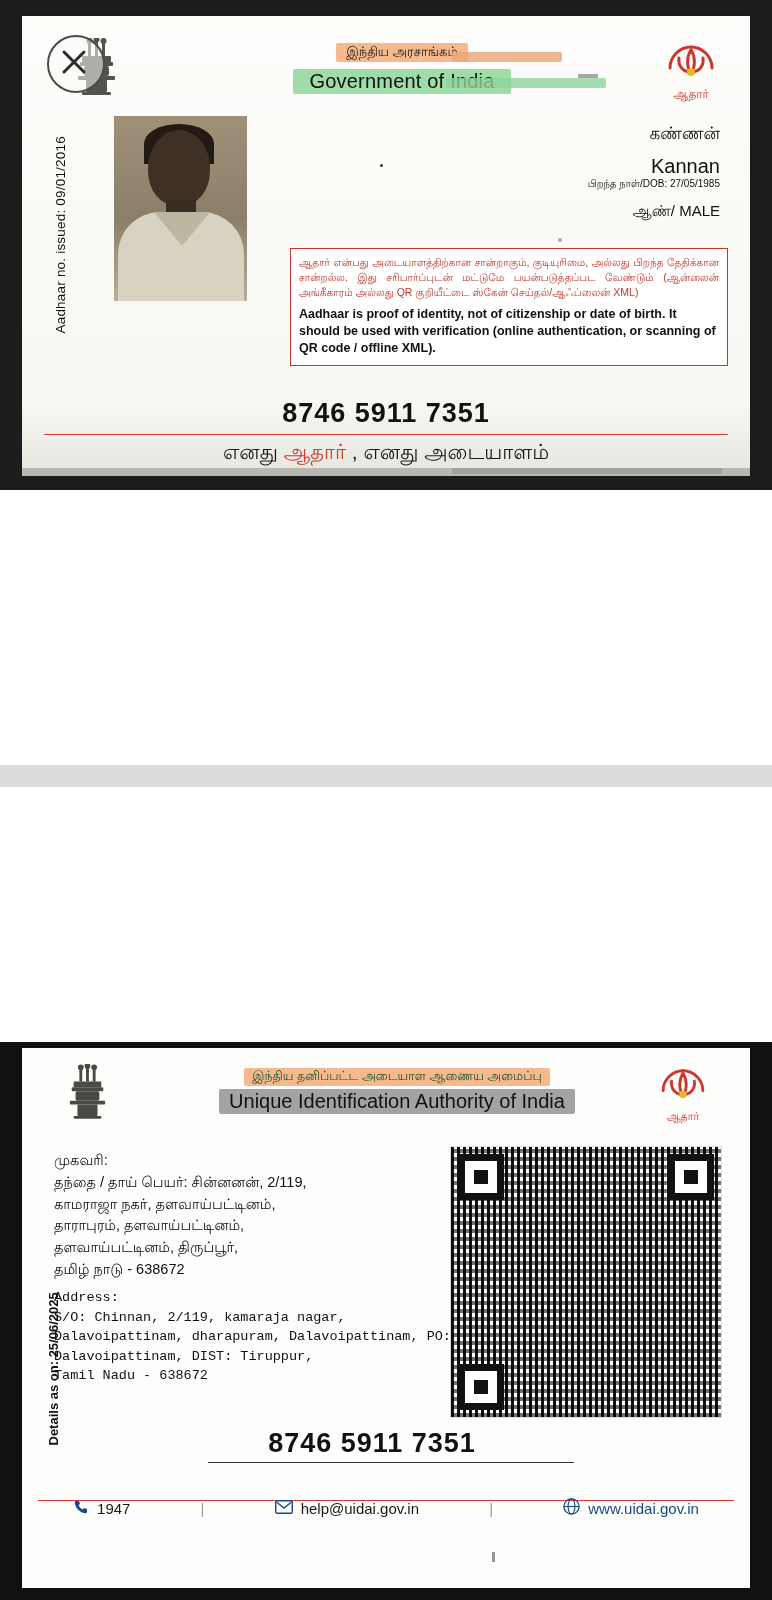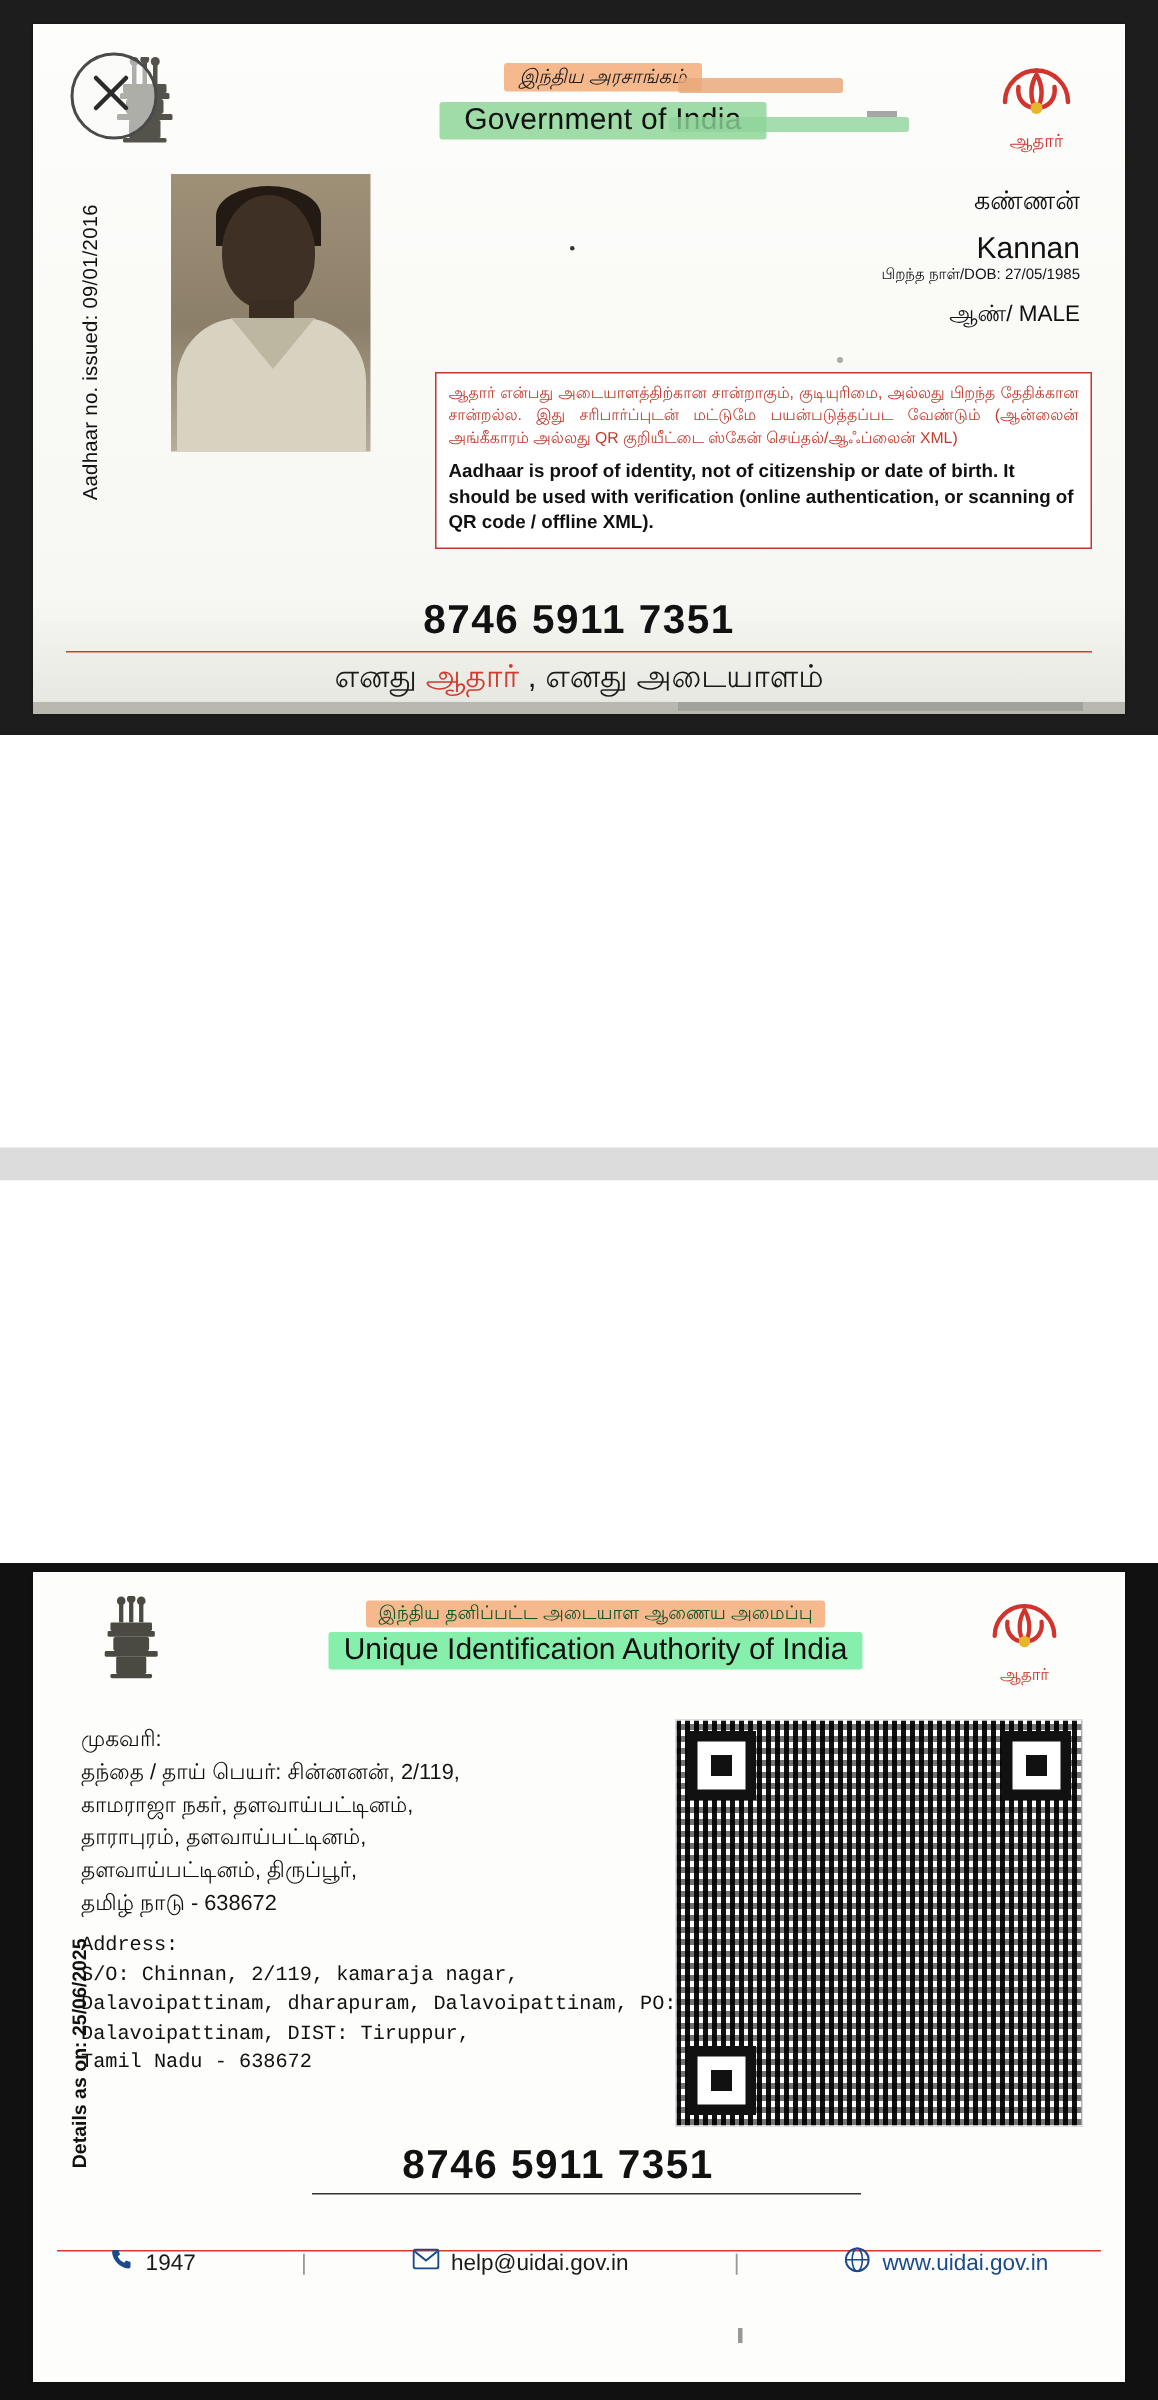--- a/index.html
+++ b/index.html
@@ -110,21 +110,20 @@
   }
   .gov-tamil {
     position: relative;
     display: inline-block;
     font-size: 13px;
     color: #1a1a1a;
     padding: 1px 10px;
     background: #f6b98e;
     border-radius: 2px;
     font-family: "Liberation Sans", sans-serif;
-    font-style: italic;
   }
   .gov-eng {
     margin-top: 7px;
     display: inline-block;
     font-size: 20px;
     color: #111;
     padding: 1px 16px;
     background: #9fdca8;
     border-radius: 2px;
     letter-spacing: .2px;
@@ -289,21 +288,21 @@
     display: inline-block;
     font-size: 12.5px; color: #14532d;
     padding: 1px 8px;
     background: #f6b98e; border-radius: 2px;
   }
   .b-eng {
     margin-top: 3px;
     display: inline-block;
     font-size: 20px; color: #111;
     padding: 1px 10px;
-    background: #86efac; border-radius: 2px;
+    background: #a3a3a3; border-radius: 2px;
   }
   .b-aadhaar-logo {
     position: absolute;
     left: 620px; top: 18px;
     width: 82px; text-align: center;
   }
   .b-aadhaar-logo .txt { font-size: 11px; color: #d0342c; margin-top:1px; }
 
   .v-label-back {
     position: absolute;

